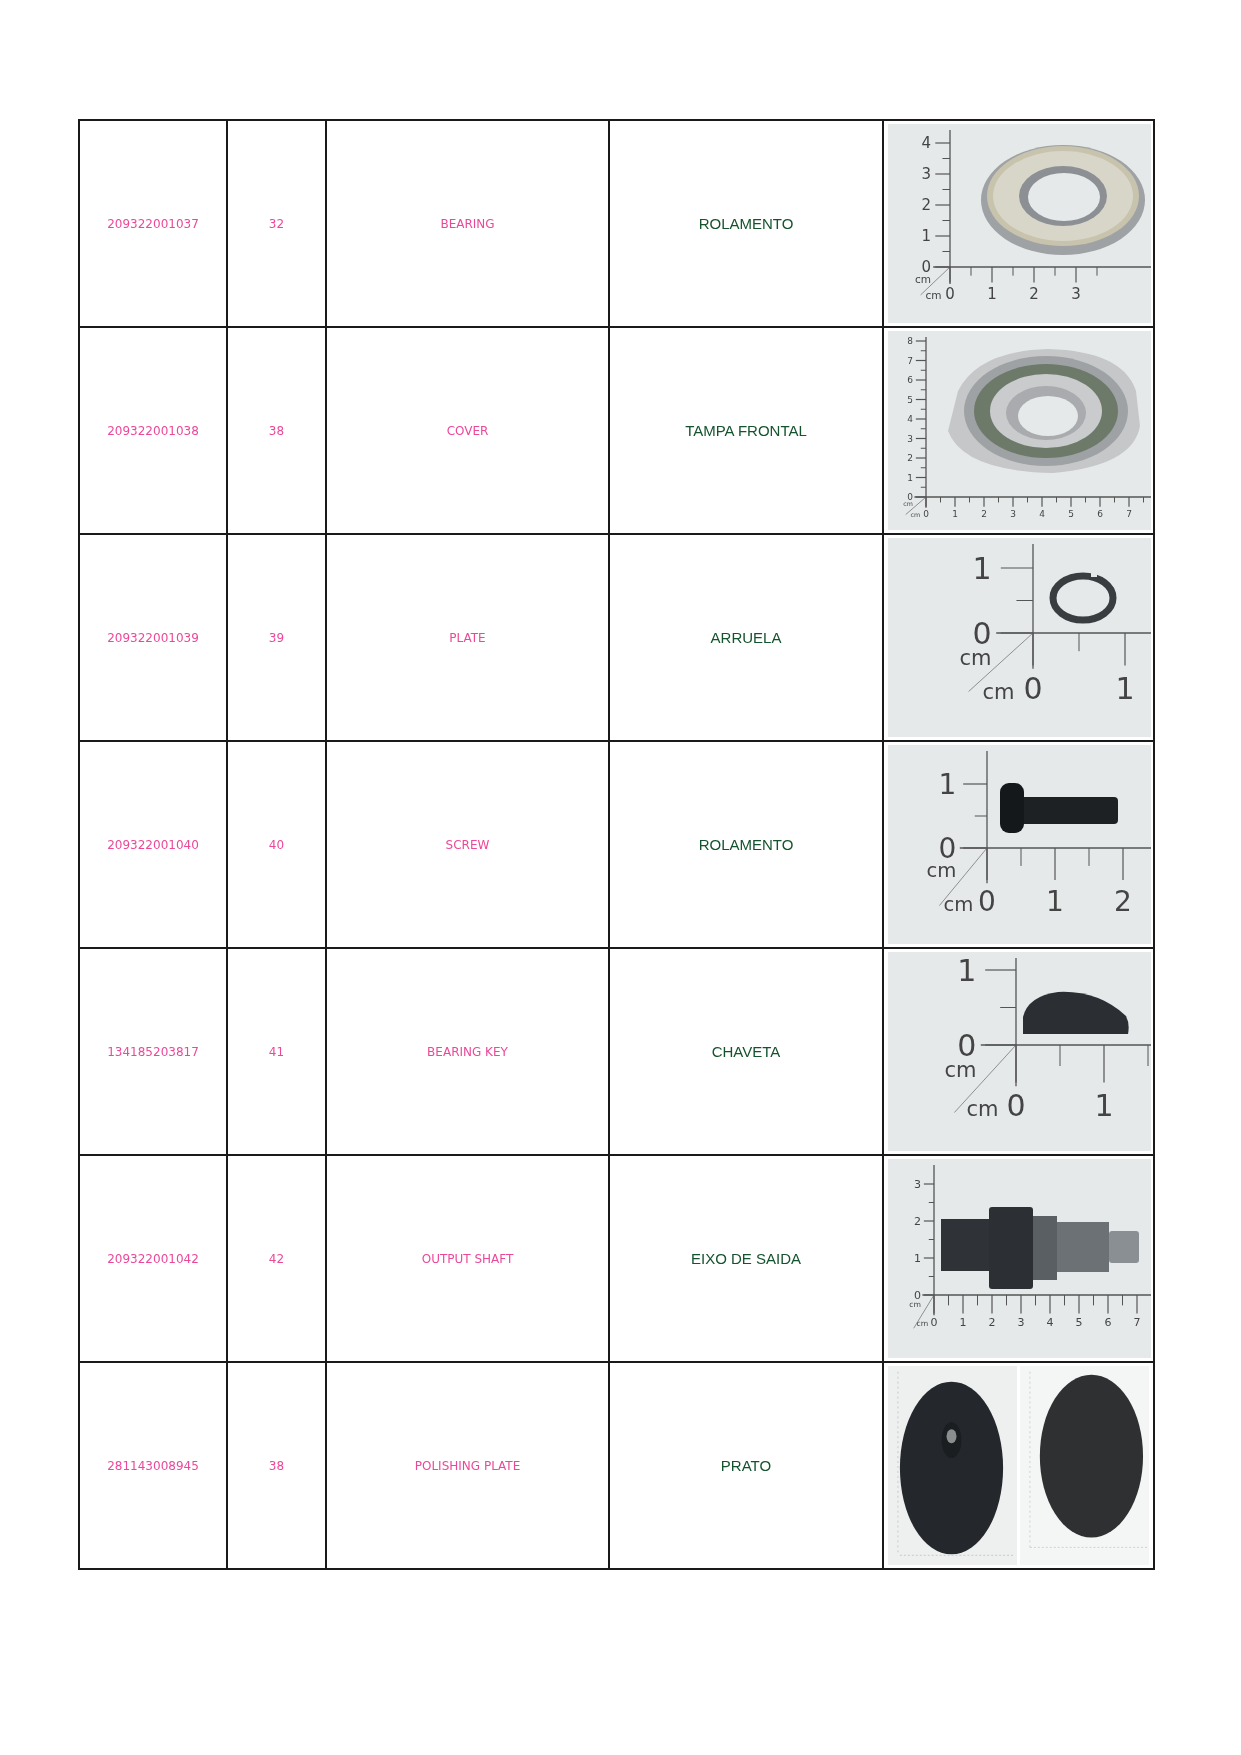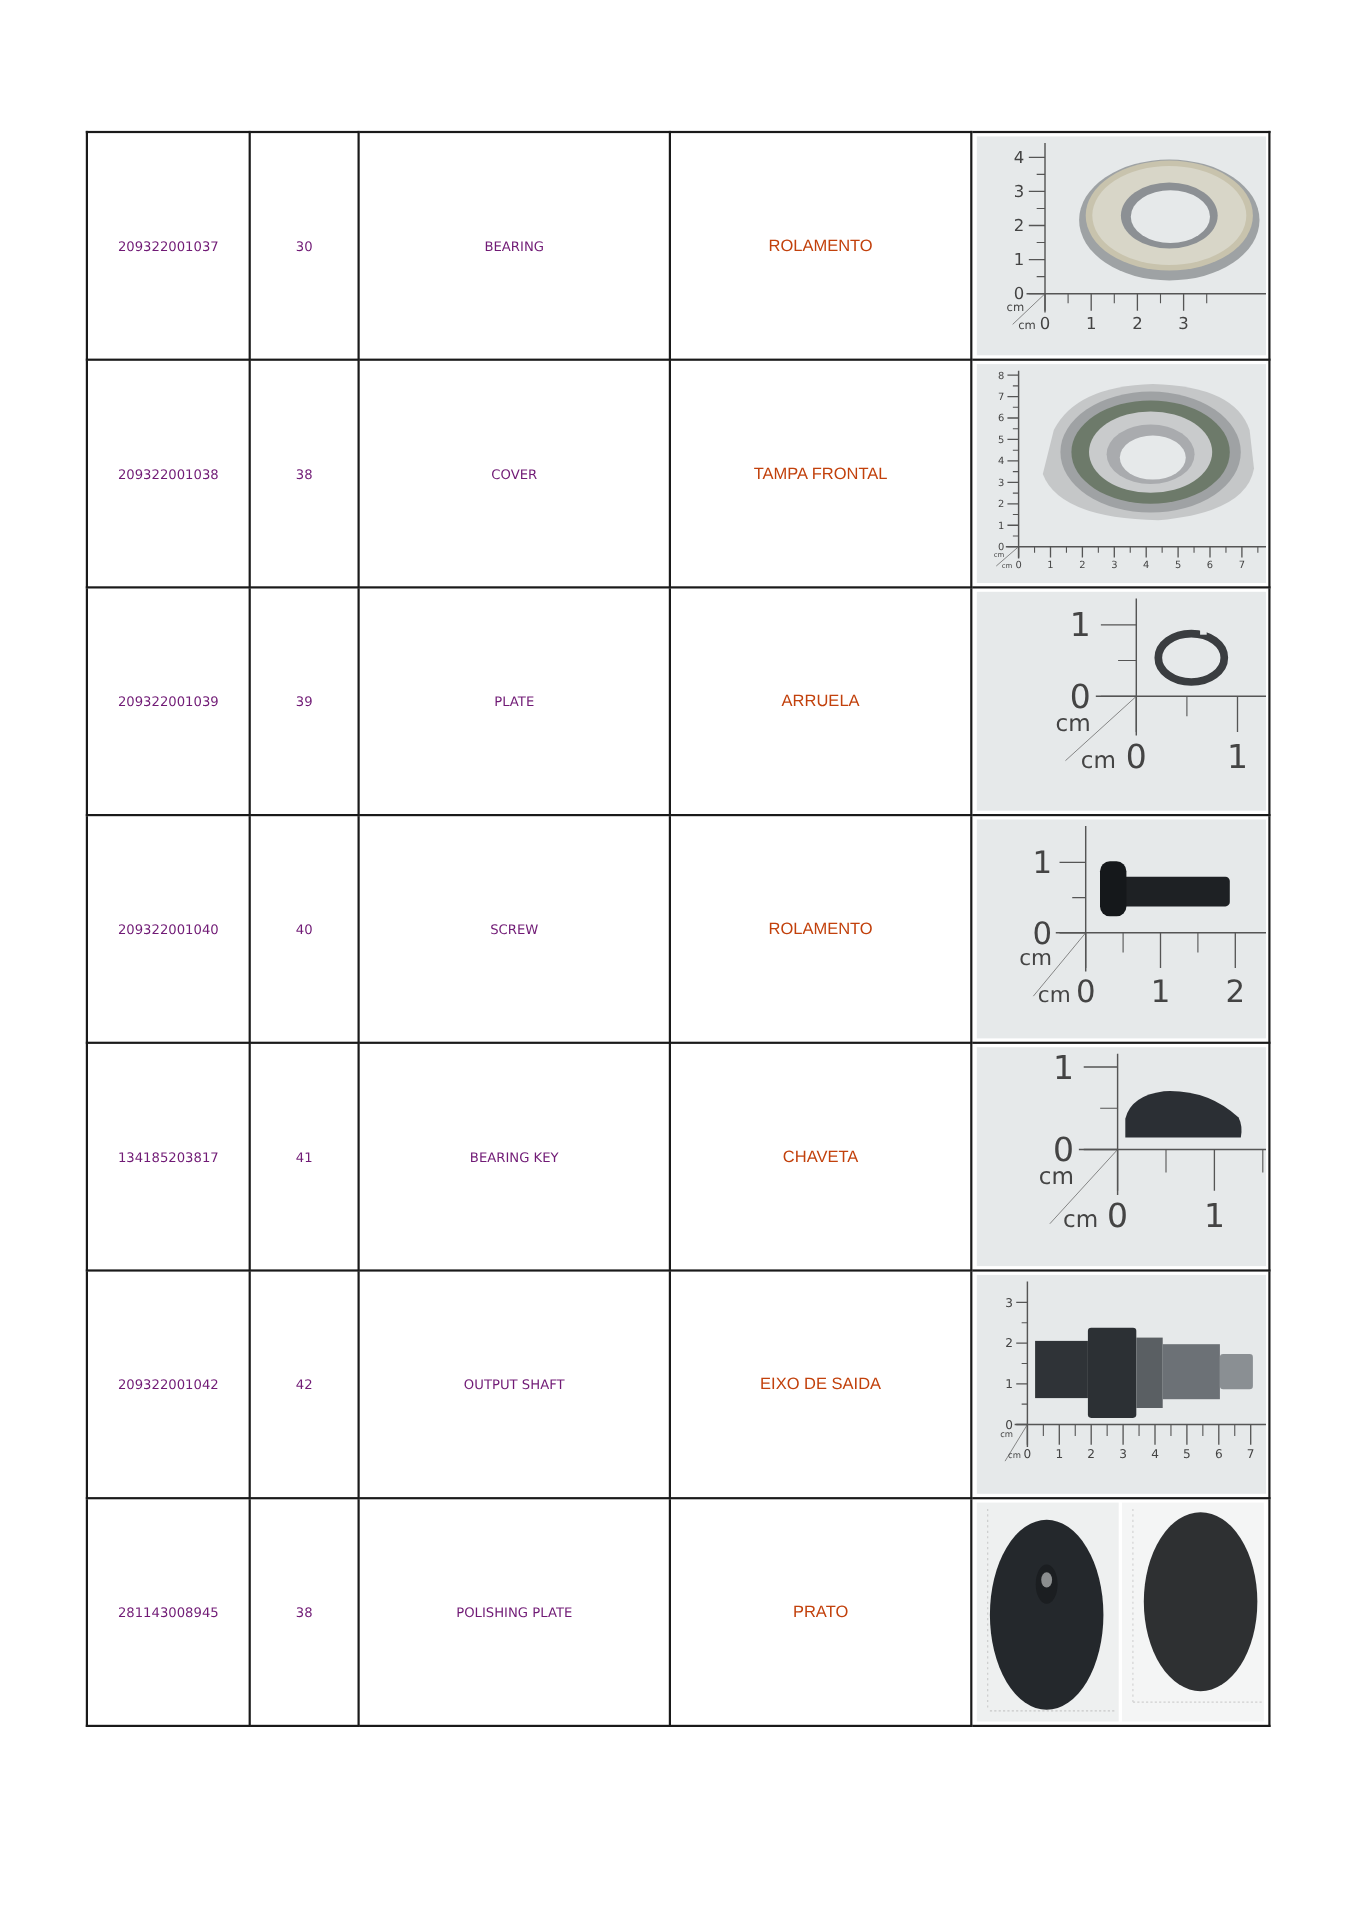--- a/index.html
+++ b/index.html
@@ -6,23 +6,23 @@
   body { width:1241px; height:1755px; position:relative; overflow:hidden; }
   table.parts {
     position:absolute; left:78px; top:119px;
     width:1075px; border-collapse:collapse; table-layout:fixed;
   }
   table.parts td {
     border:2px solid #1a1a1a; height:205px; padding:0;
     text-align:center; vertical-align:middle;
   }
   td.code, td.num, td.en {
-    font-family:"DejaVu Sans", sans-serif; font-size:12px; color:#701a75;
+    font-family:"DejaVu Sans", sans-serif; font-size:12px; color:#ec4899;
   }
-  td.pt { font-family:"Liberation Sans", sans-serif; font-size:15px; color:#c2410c; }
+  td.pt { font-family:"Liberation Sans", sans-serif; font-size:15px; color:#14532d; }
   td.img { padding:0; }
   .photo {
     margin:3px 4px; width:263px; height:199px; background:#e6e9ea; position:relative; overflow:hidden;
   }
   .photo svg { display:block; width:100%; height:100%; }
   .split { display:flex; gap:3px; margin:3px 4px; height:199px; }
   .split .half { flex:1; background:#eef0f0; position:relative; }
   .split .half:last-child { background:#f4f5f5; }
 </style>
 </head>
@@ -32,21 +32,21 @@
   <colgroup>
     <col style="width:148px">
       <col style="width:99px">
       <col style="width:283px">
       <col style="width:274px">
       <col style="width:271px">
   </colgroup>
   <tbody id="tbody">
       <tr>
     <td class="code">209322001037</td>
-    <td class="num">30</td>
+    <td class="num">32</td>
     <td class="en">BEARING</td>
     <td class="pt">ROLAMENTO</td>
     <td class="img">
           <div class="photo">
     <svg viewBox="0 0 263 199" preserveAspectRatio="none">
               <line x1="62" y1="6" x2="62" y2="160.05" stroke="#555" stroke-width="1.3"></line>
               <line x1="45.2" y1="143" x2="263" y2="143" stroke="#555" stroke-width="1.3"></line>
               <line x1="62" y1="143" x2="32.6" y2="170.9" stroke="#777" stroke-width="0.8"></line>
               <line x1="47.3" y1="143" x2="62" y2="143" stroke="#555" stroke-width="1.2"></line>
               <text x="43.099999999999994" y="148.25" font-size="15" text-anchor="end" fill="#444" font-family="DejaVu Sans, sans-serif">0</text>

